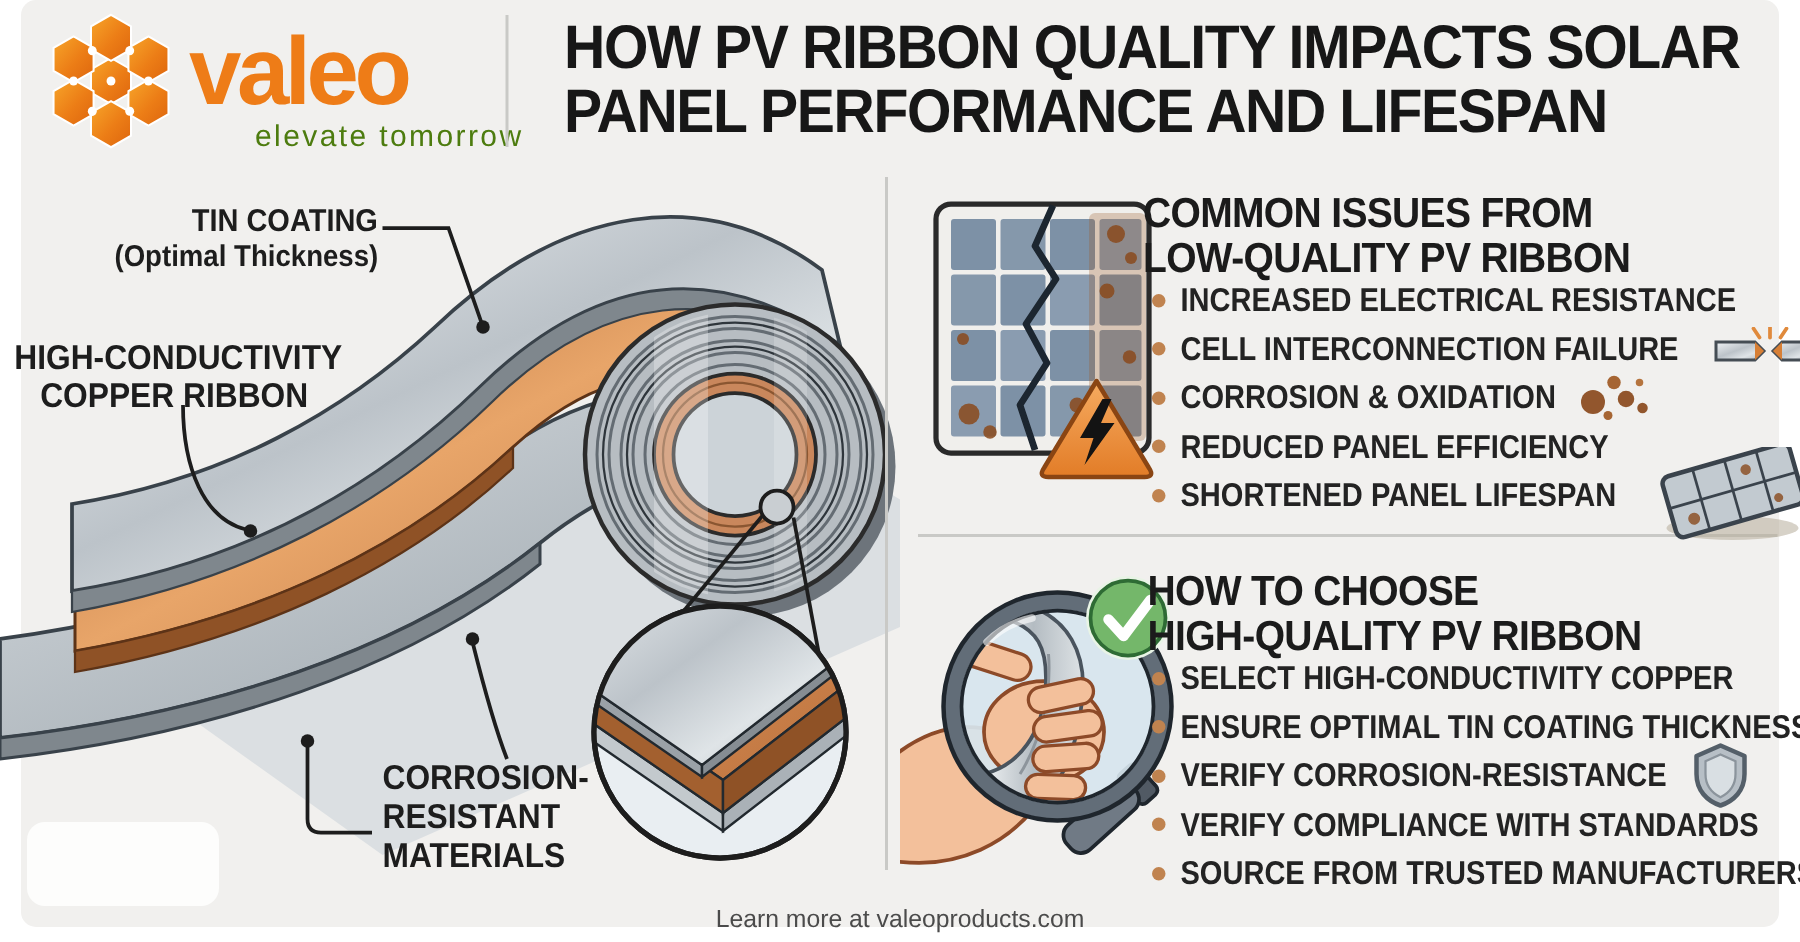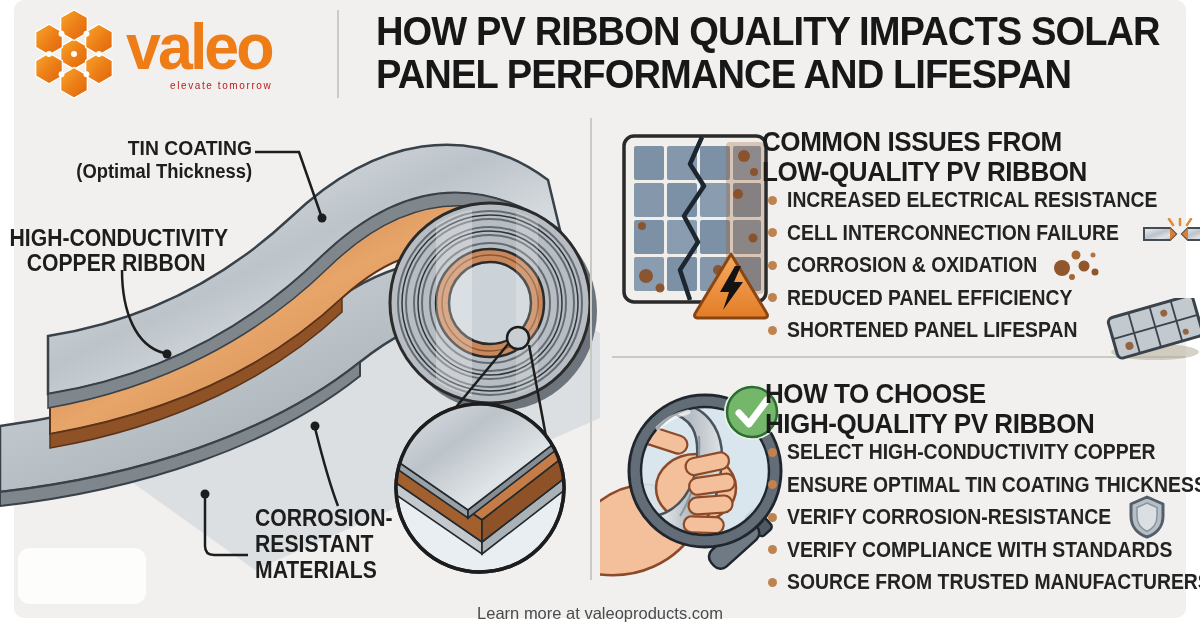--- a/index.html
+++ b/index.html
@@ -4,21 +4,21 @@
 <style>
   html,body{margin:0;padding:0;background:#ffffff;}
   .canvas{position:relative;width:1200px;height:628px;background:#ffffff;overflow:hidden;
           font-family:"Liberation Sans",sans-serif;-webkit-font-smoothing:antialiased;}
   .sheet{position:absolute;left:14px;top:0;width:1172px;height:618px;background:#f1f0ee;border-radius:10px;}
   .abs{position:absolute;}
 
   
   .wordmark{position:absolute;left:126px;top:10px;font-size:64px;font-weight:bold;color:#ee7c17;
             letter-spacing:-3px;transform:scaleX(.98);transform-origin:0 0;}
-  .tagline{position:absolute;left:170px;top:80px;font-size:10px;color:#b91c1c;letter-spacing:1.6px;}
+  .tagline{position:absolute;left:170px;top:80px;font-size:20px;color:#4d7c0f;letter-spacing:1.6px;}
   .hdr-divider{position:absolute;left:337px;top:10px;width:2px;height:88px;background:#c9c9c6;}
   .title{position:absolute;left:376px;top:10px;font-size:41px;line-height:1.06;font-weight:bold;
          color:#171717;letter-spacing:-1px;transform:scaleX(.93);transform-origin:0 0;white-space:nowrap;}
 
   
   .dlabel{position:absolute;color:#1d1d1d;font-weight:bold;line-height:1.1;text-decoration:underline;}
   .cond{display:inline-block;transform:scaleX(.92);white-space:nowrap;}
   .tin-label{left:30px;top:136px;width:222px;text-align:right;font-size:21px;}
   .tin-label .cond{transform-origin:100% 0;}
   .tin-sub{font-size:20px;font-weight:bold;}

